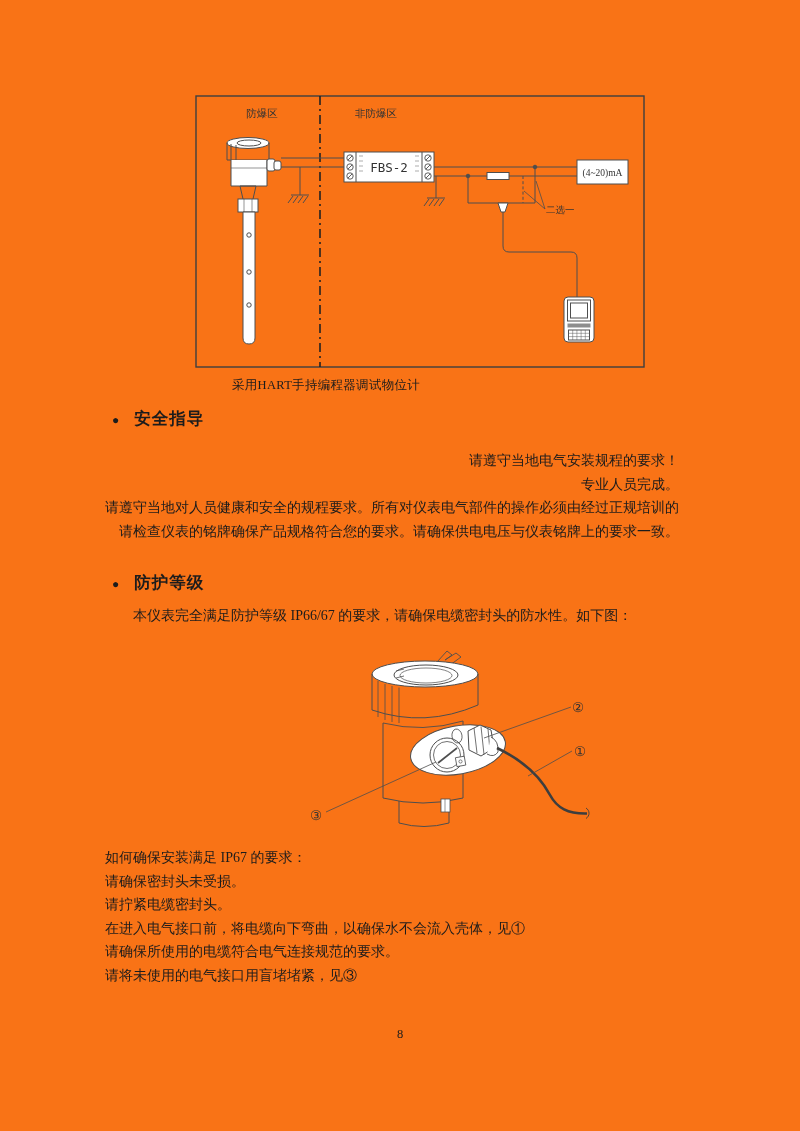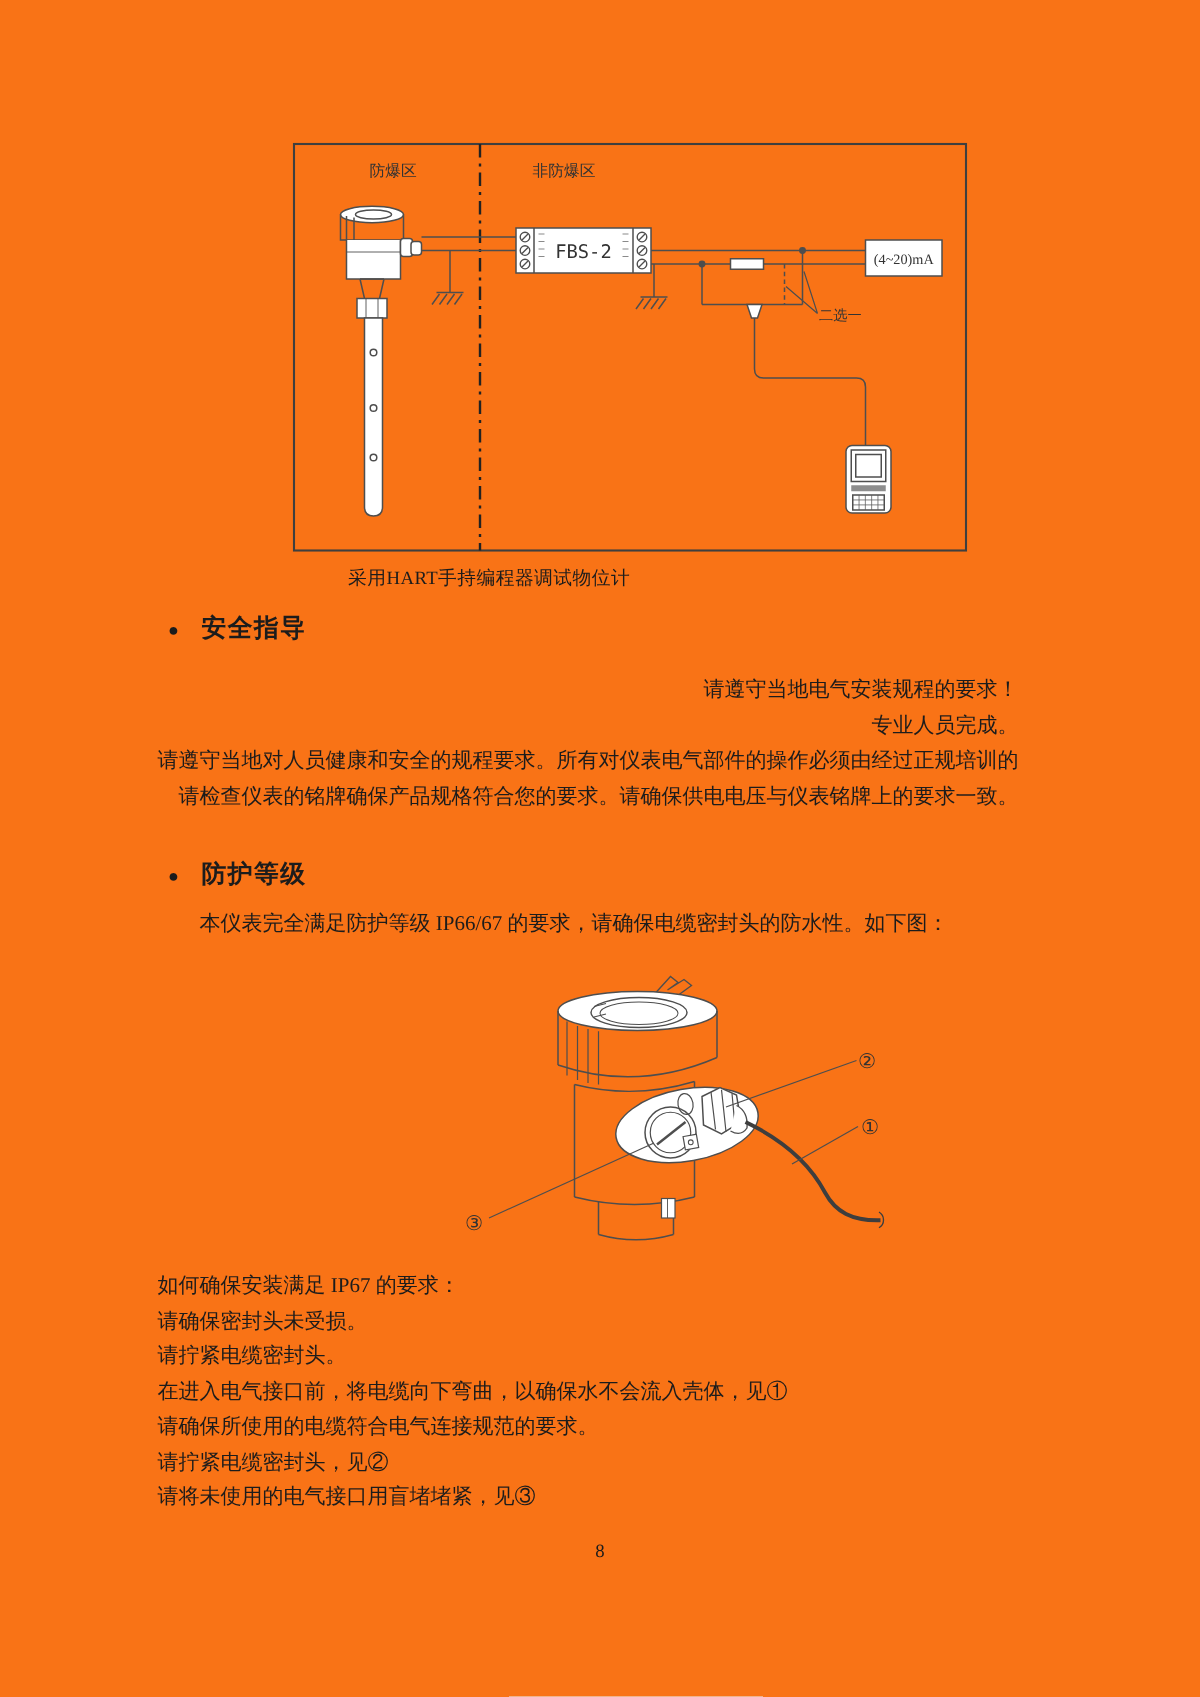--- a/index.html
+++ b/index.html
@@ -206,19 +206,18 @@
     <text x="574" y="756" font-size="13.5">①</text>
     <text x="310" y="820" font-size="13.5">③</text>
   </svg>
 
   <div class="abs tblock" style="left:105px;top:846px;">
     <div class="tline">如何确保安装满足 IP67 的要求：</div>
     <div class="tline">请确保密封头未受损。</div>
     <div class="tline">请拧紧电缆密封头。</div>
     <div class="tline">在进入电气接口前，将电缆向下弯曲，以确保水不会流入壳体，见①</div>
     <div class="tline">请确保所使用的电缆符合电气连接规范的要求。</div>
-    <div class="tline">请拧紧电缆密封头，见②</div>
     <div class="tline">请将未使用的电气接口用盲堵堵紧，见③</div>
   </div>
 
   <div class="abs page-num" style="left:0;top:1027px;">8</div>
 
 </div>
 
 </body></html>

